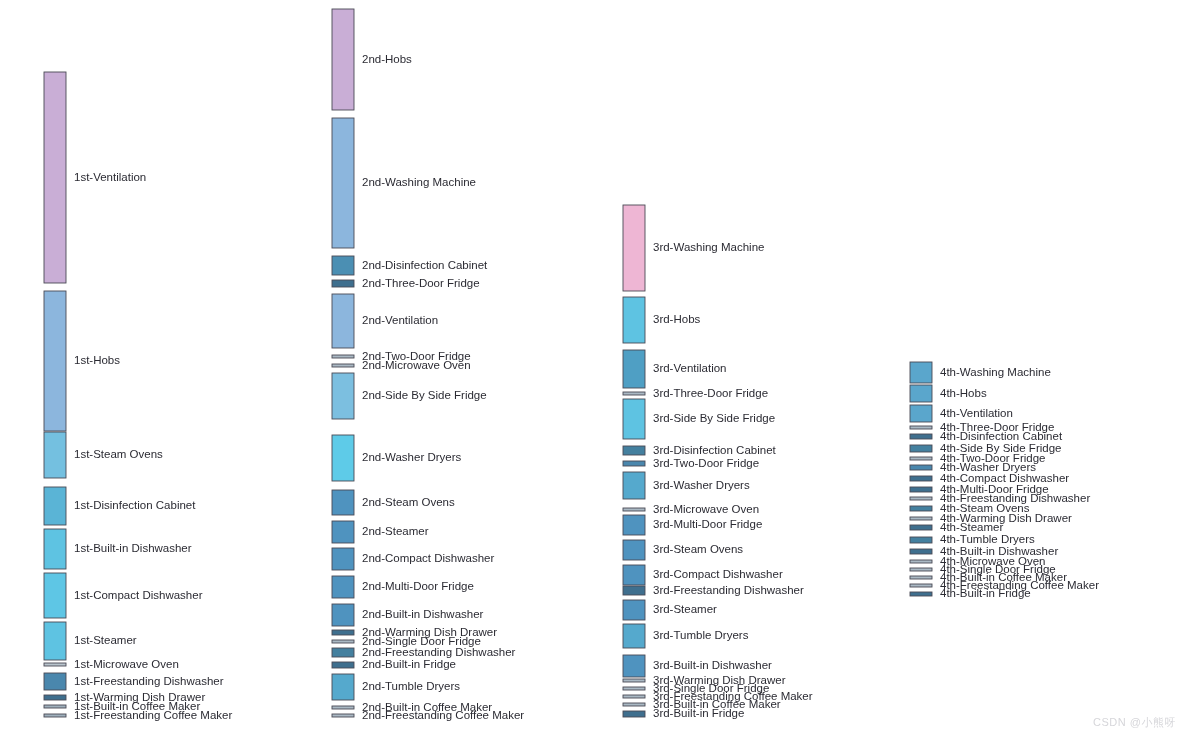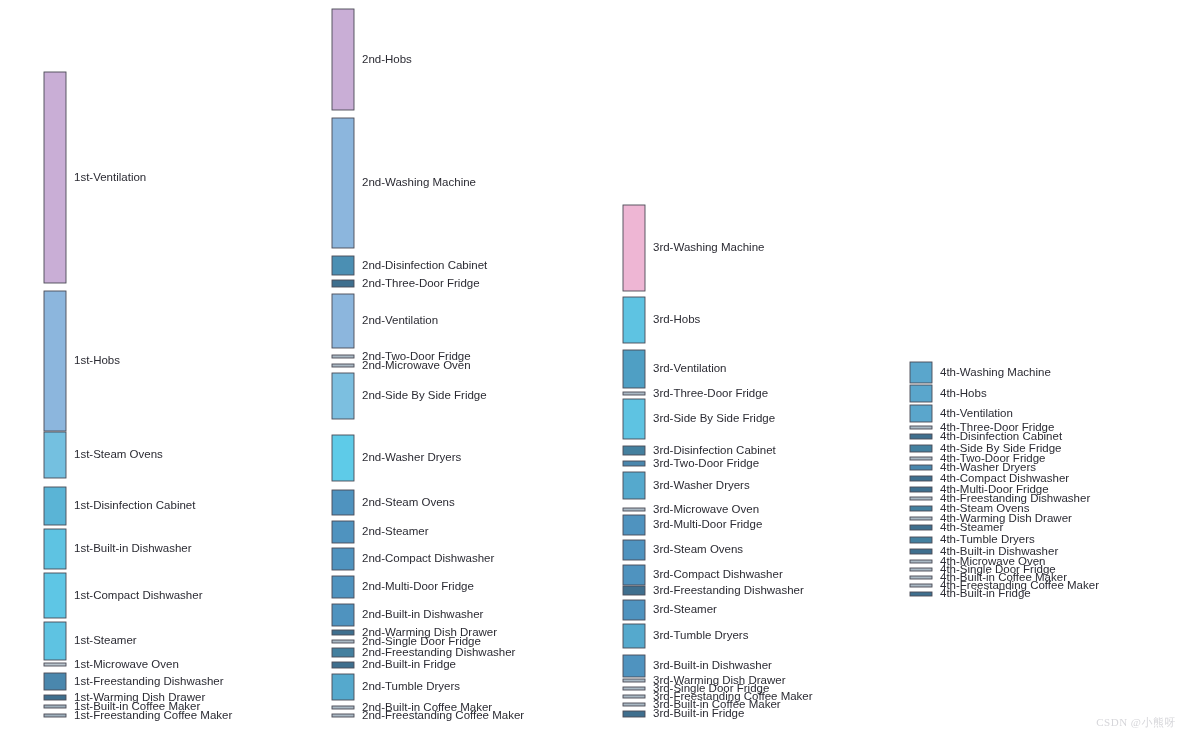--- a/index.html
+++ b/index.html
@@ -34,21 +34,21 @@
     fill: #2b2b33;
     dominant-baseline: middle;
   }
   .link-path {
     fill: none;
   }
   #watermark {
     position: absolute;
     right: 8px;
     bottom: 6px;
-    font-family: Liberation Serif, serif;
+    font-family: Liberation Sans, sans-serif;
     font-size: 11px;
     color: #d6d6da;
     letter-spacing: 0.5px;
     user-select: none;
   }
 </style>
 </head>
 <body>
 
 <div id="chart-root">

